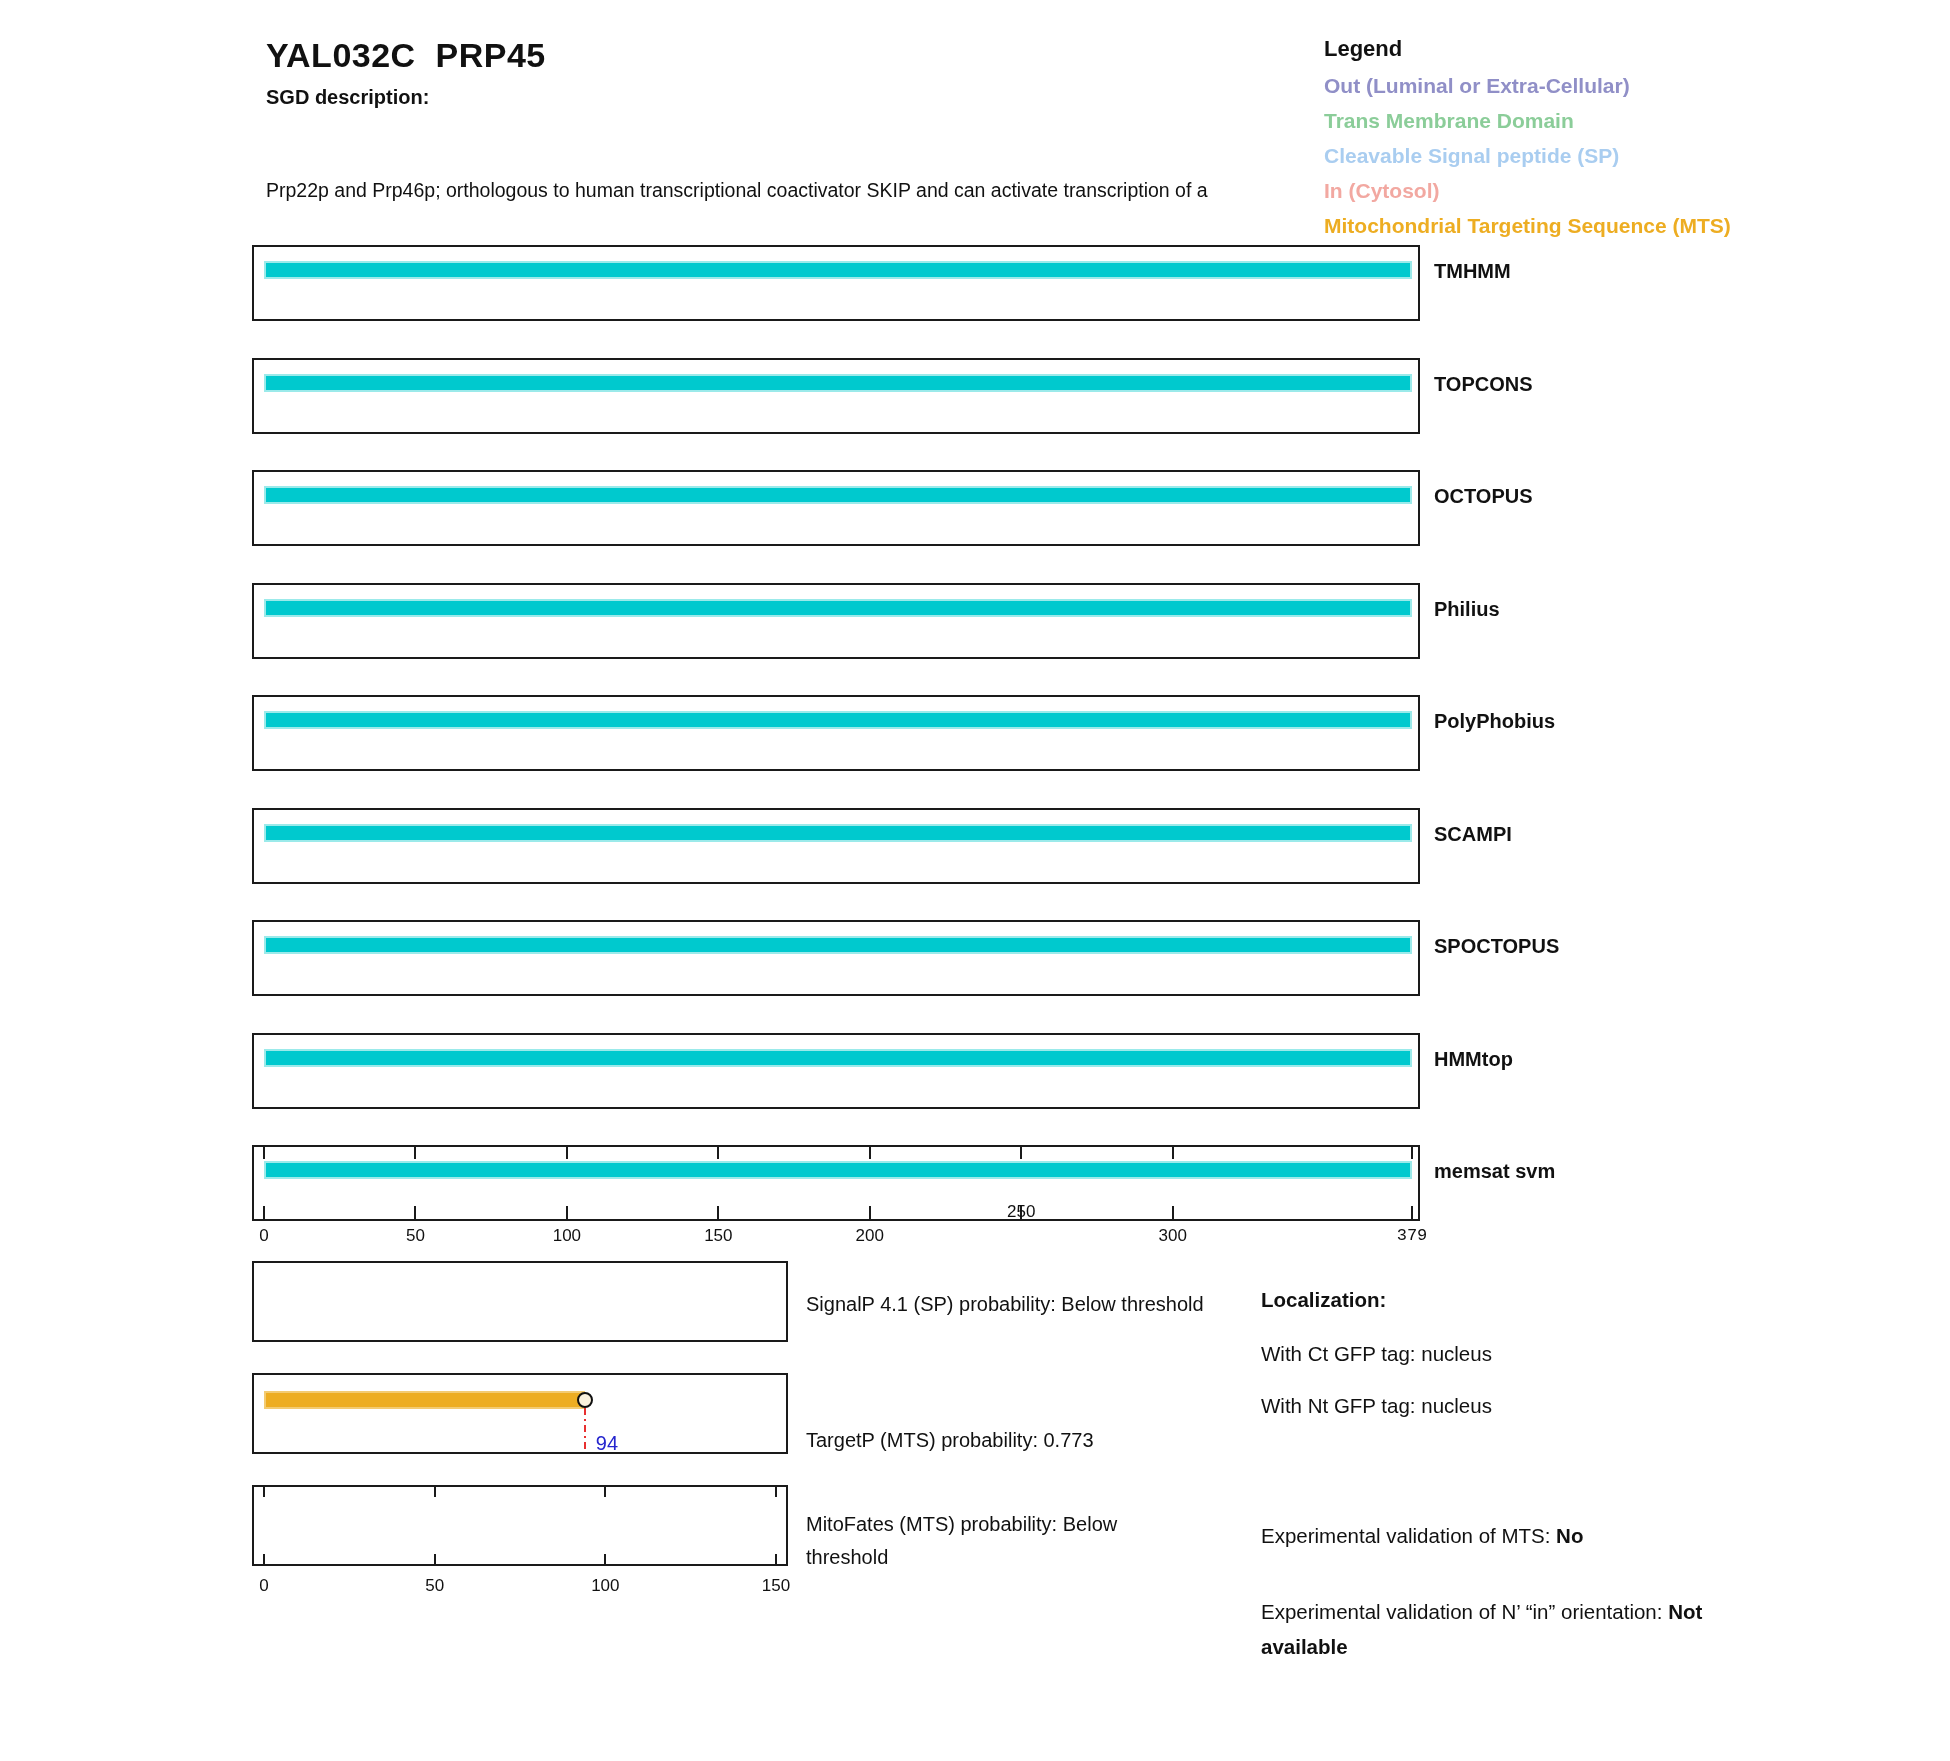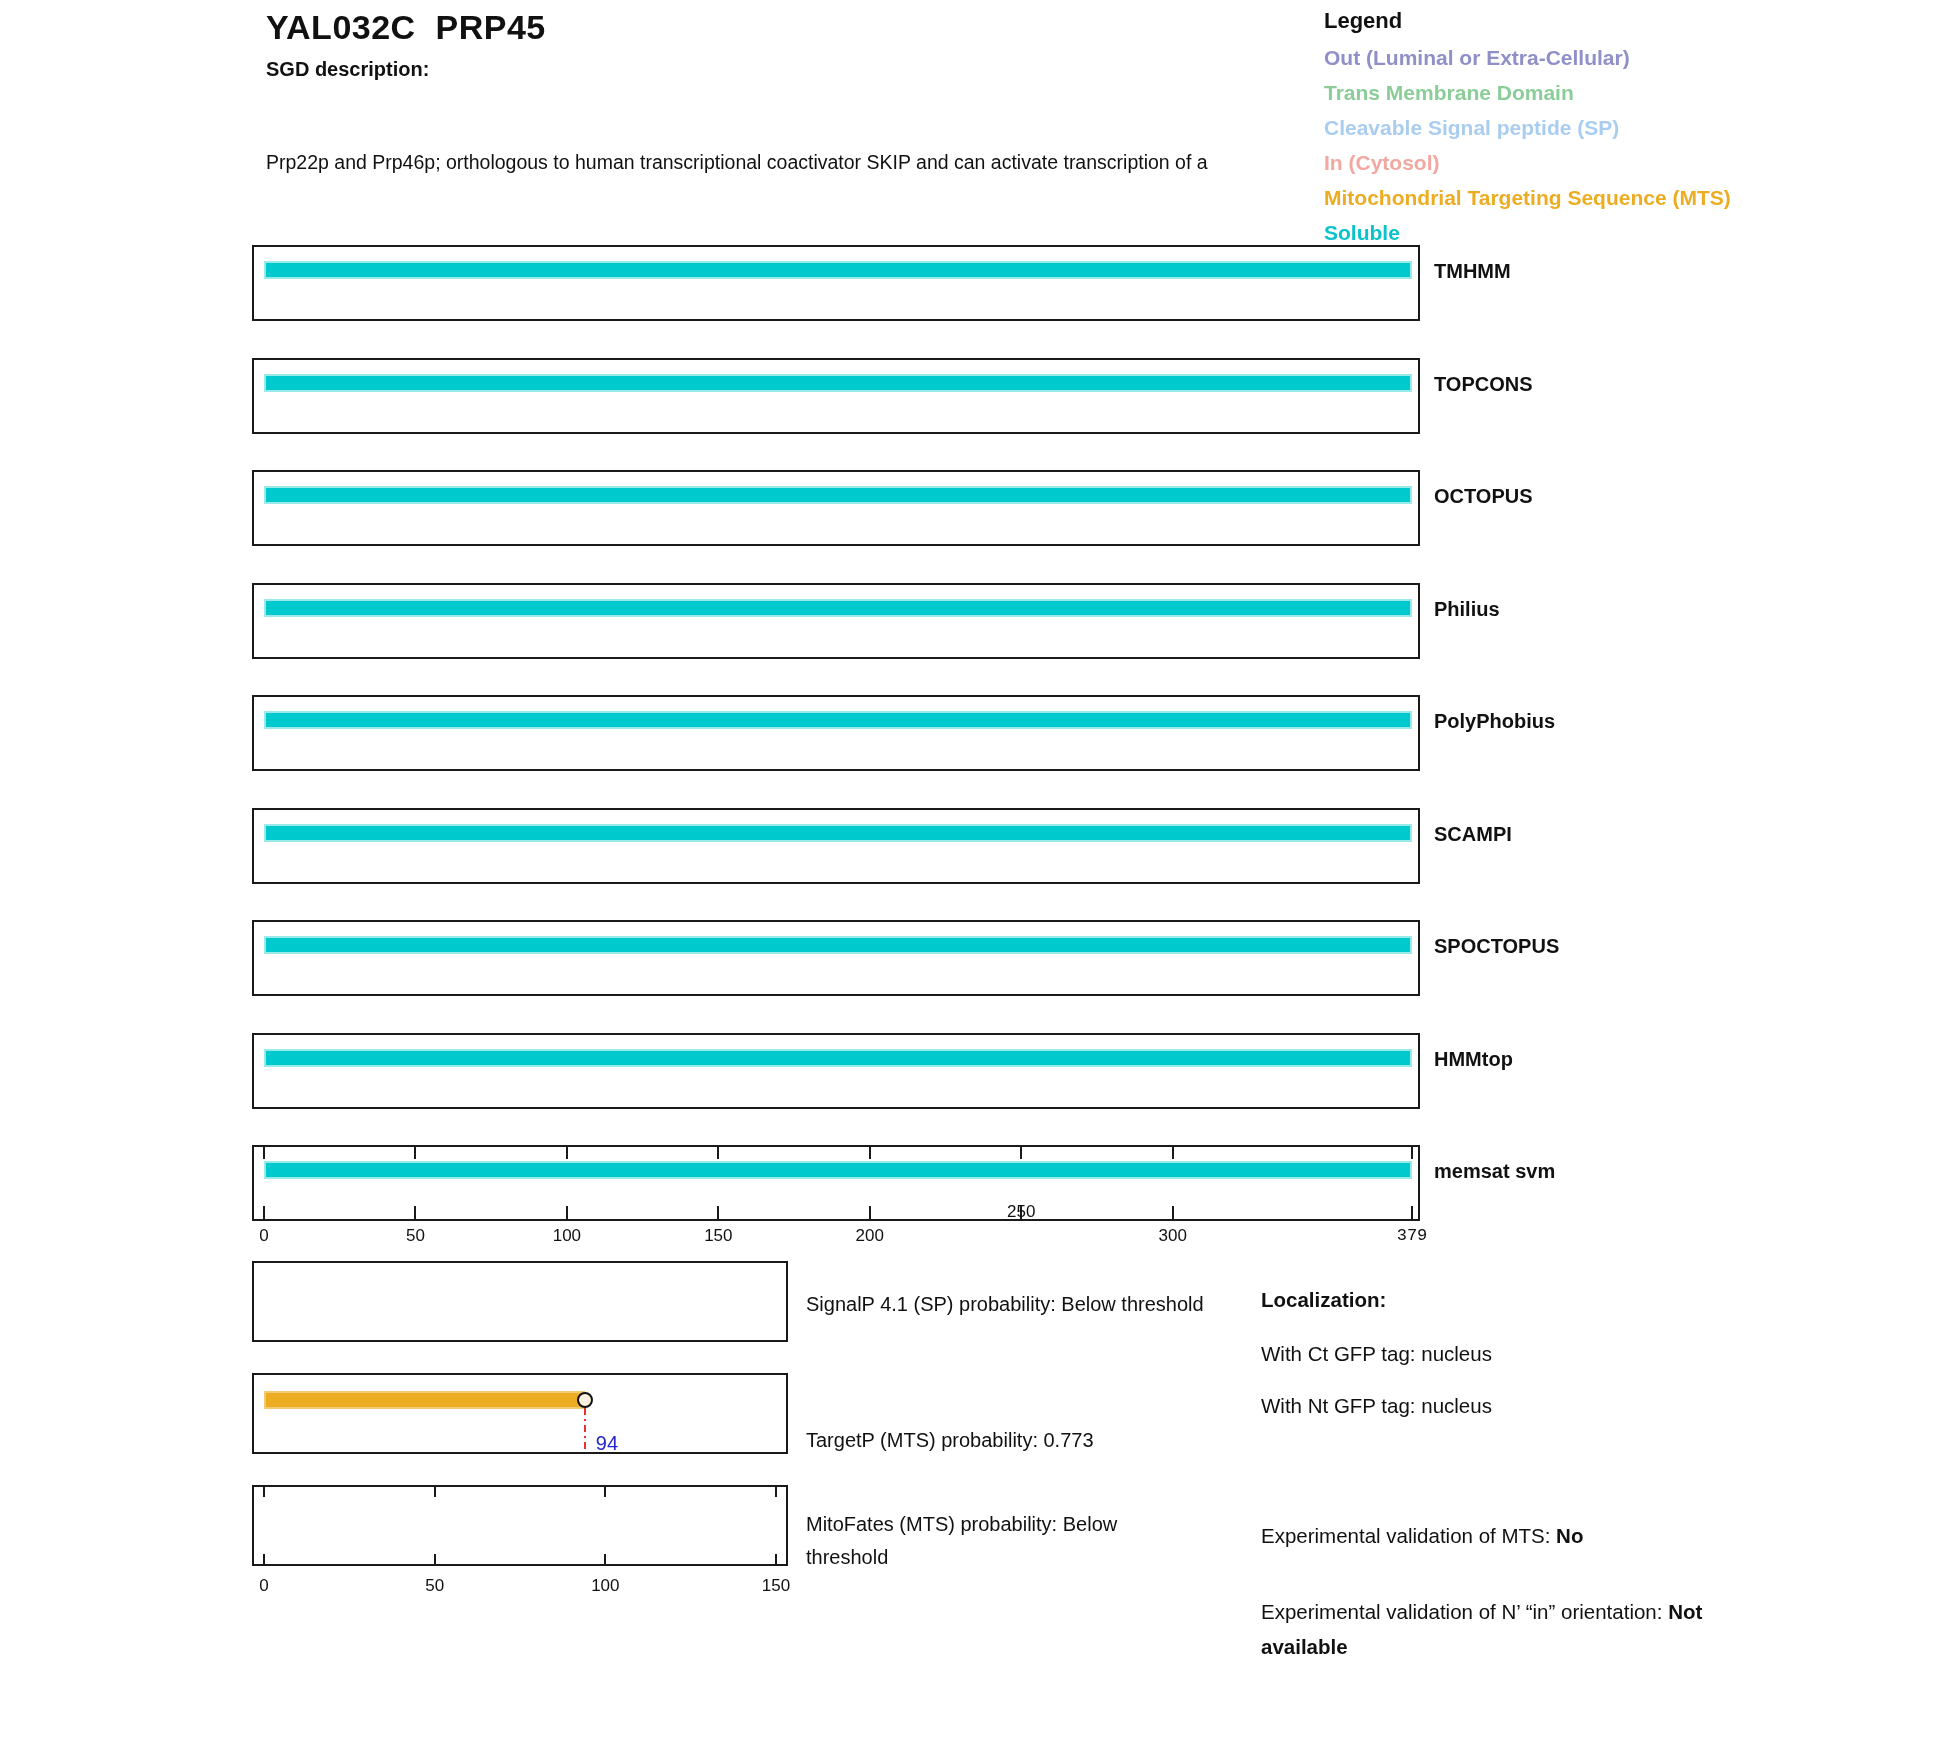--- a/index.html
+++ b/index.html
@@ -1,20 +1,20 @@
 <!DOCTYPE html>
 <html><head>
 <meta charset="utf-8">
 <style>
   html,body{margin:0;padding:0;background:#ffffff;}
   #canvas{
     position:relative;width:1950px;height:1761px;background:#ffffff;
     font-family:"Liberation Sans", sans-serif;color:#111;overflow:hidden;
   }
-  .abs{position:absolute;}
+  .abs{position:absolute;margin-top:28px;}
   
   .title{left:266px;top:8px;font-size:34px;font-weight:bold;white-space:pre;letter-spacing:.5px;}
   .sgd-label{left:266px;top:58px;font-size:20px;font-weight:bold;}
   .desc{left:266px;top:82px;font-size:19.5px;line-height:32px;white-space:pre;}
   
   .legend-title{left:1324px;top:8px;font-size:22px;font-weight:bold;}
   .legend-items{left:1324px;top:40px;font-size:21px;font-weight:bold;line-height:35px;white-space:pre;}
   
   .track-box{position:absolute;left:252px;width:1168px;height:76px;border:2px solid #1a1a1a;box-sizing:border-box;background:#fff;}
   .track-bar{position:absolute;left:10px;top:14px;width:1148px;height:18px;box-sizing:border-box;}

